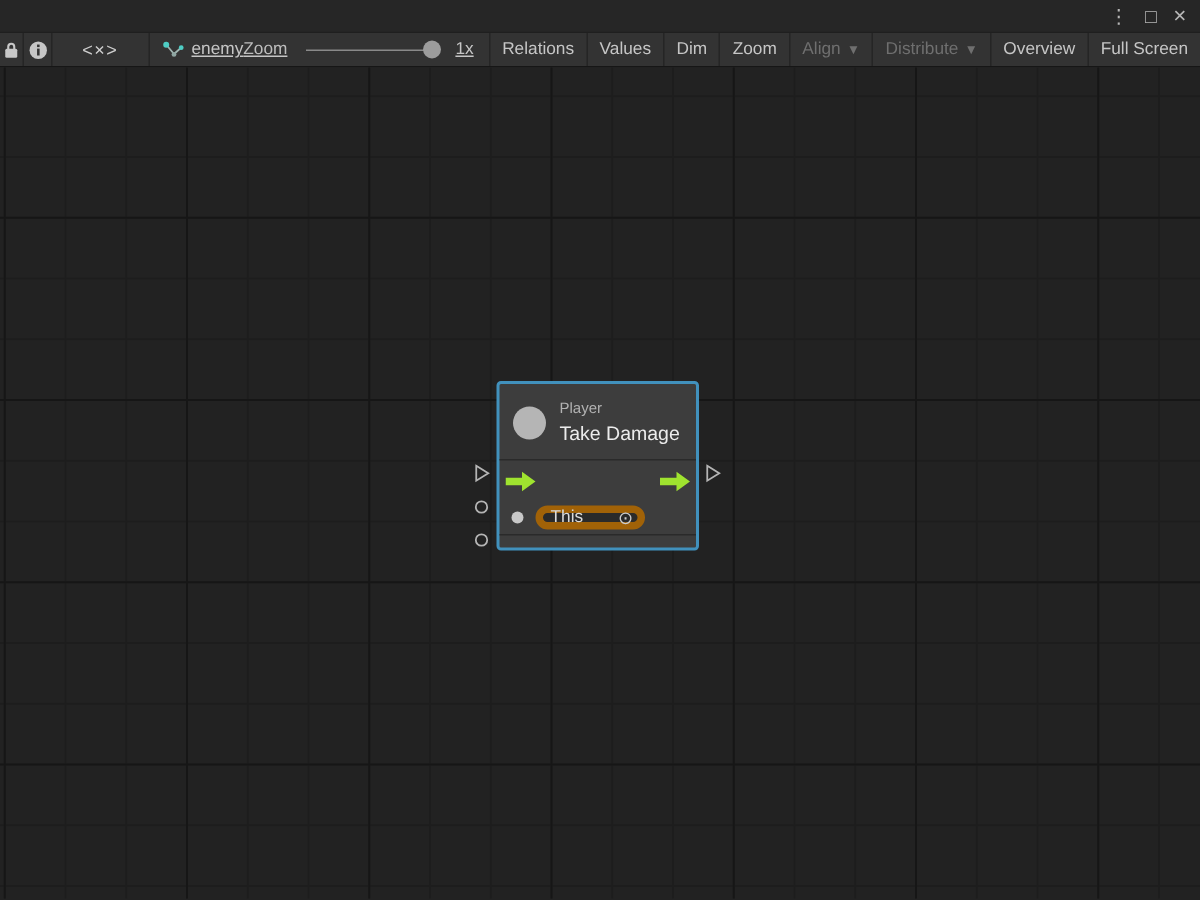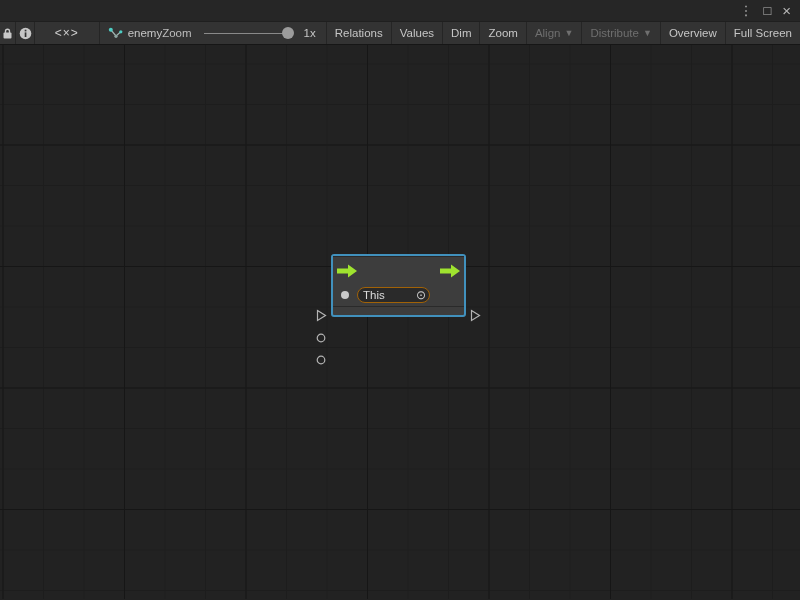--- a/index.html
+++ b/index.html
@@ -23,21 +23,21 @@
     font-size:11.5px; color:#c6c6c6; }
   .tbtn { display:flex; align-items:center; justify-content:center;
     padding:0 8px; border-right:1px solid #252525; white-space:nowrap; }
   .tbtn.icon-btn { padding:0; }
   .tbtn.w22 { width:23px; }
   .tbtn.w26 { width:26px; }
   .tbtn.wide { width:85px; font-size:12px; letter-spacing:1px; color:#cfcfcf; }
   .tbtn.disabled { color:#6f6f6f; }
   .tbtn .dd-arrow { font-size:9px; margin-left:4px; color:inherit; }
   .mid-section { flex:1; display:flex; align-items:center;
-    border-right:1px solid #252525; padding:0 10px 0 8px; }
+    border-right:1px solid #252525; padding:0 10px 0 8px;text-decoration:underline; }
   .graph-ref { display:flex; align-items:center; gap:5px; color:#c6c6c6; }
   .zoom-group { margin-left:auto; display:flex; align-items:center; gap:12px; }
   .zoom-label { color:#bdbdbd; }
   .slider { position:relative; width:88px; height:12px; }
   .slider-track { position:absolute; left:0; right:0; top:5.5px; height:1px; background:#8a8a8a; }
   .slider-handle { position:absolute; top:0; left:78px; width:12px; height:12px;
     border-radius:50%; background:#9c9c9c; }
   .zoom-value { color:#c6c6c6; }
 
   
@@ -62,21 +62,21 @@
   .node-main { font-size:13px; color:#ececec; }
   .hdiv { height:1px; background:#2a2a2a; }
   .flow-row { position:relative; height:27px; }
   .flow-arrow { position:absolute; top:7px; }
   .flow-arrow.in  { left:4px; }
   .flow-arrow.out { right:3px; }
   .value-row { height:22px; display:flex; align-items:center; padding-left:8px; gap:8px; }
   .dot { width:8px; height:8px; border-radius:50%; flex:0 0 auto; }
   .dot.gray { background:#c8c8c8; }
   .dot.teal { background:#43d9c0; }
-  .this-field { width:73px; height:16px; background:#2a2a2a; border:1px solid #a16207;
+  .this-field { width:73px; height:16px; background:#2a2a2a; border:5px solid #a16207;
     border-radius:8px; display:flex; align-items:center; justify-content:space-between;
     padding:0 3px 0 5px; color:#dcdcdc; font-size:11.5px; }
   .picker-icon { font-size:12px; color:#cccccc; line-height:1; }
   .damage-label { font-size:12px; color:#dcdcdc; }
   .value-box { width:16px; height:16px; background:#2a2a2a; border:1px solid #191919;
     border-radius:2px; color:#dcdcdc; font-size:11.5px; display:flex;
     align-items:center; justify-content:center; margin-left:1px; }
   .node-footer { height:9px; border-top:1px solid #2a2a2a; }
 
   
@@ -172,20 +172,27 @@
       <polygon points="1.5,1.5 9.5,6.5 1.5,11.5" fill="none" stroke="#b4b4b4" stroke-width="1.2"></polygon>
     </svg>
     <svg class="oport cir-1" width="10" height="10" viewBox="0 0 10 10">
       <circle cx="5" cy="5" r="3.8" fill="none" stroke="#b4b4b4" stroke-width="1.2"></circle>
     </svg>
     <svg class="oport cir-2" width="10" height="10" viewBox="0 0 10 10">
       <circle cx="5" cy="5" r="3.8" fill="none" stroke="#b4b4b4" stroke-width="1.2"></circle>
     </svg>
 
     <div class="node">
+      <div class="node-header">
+        <div class="node-icon-circle"></div>
+        <div class="node-titles">
+          <div class="node-sub">Player</div>
+          <div class="node-main">Take Damage</div>
+        </div>
+      </div>
       <div class="hdiv"></div>
 
       <div class="flow-row">
         <svg class="flow-arrow in" width="21" height="14" viewBox="0 0 21 14">
           <polygon points="0,4.5 11,4.5 11,0.5 20,7 11,13.5 11,9.5 0,9.5" fill="#9fe32f"></polygon>
         </svg>
         <svg class="flow-arrow out" width="21" height="14" viewBox="0 0 21 14">
           <polygon points="0,4.5 11,4.5 11,0.5 20,7 11,13.5 11,9.5 0,9.5" fill="#9fe32f"></polygon>
         </svg>
       </div>

